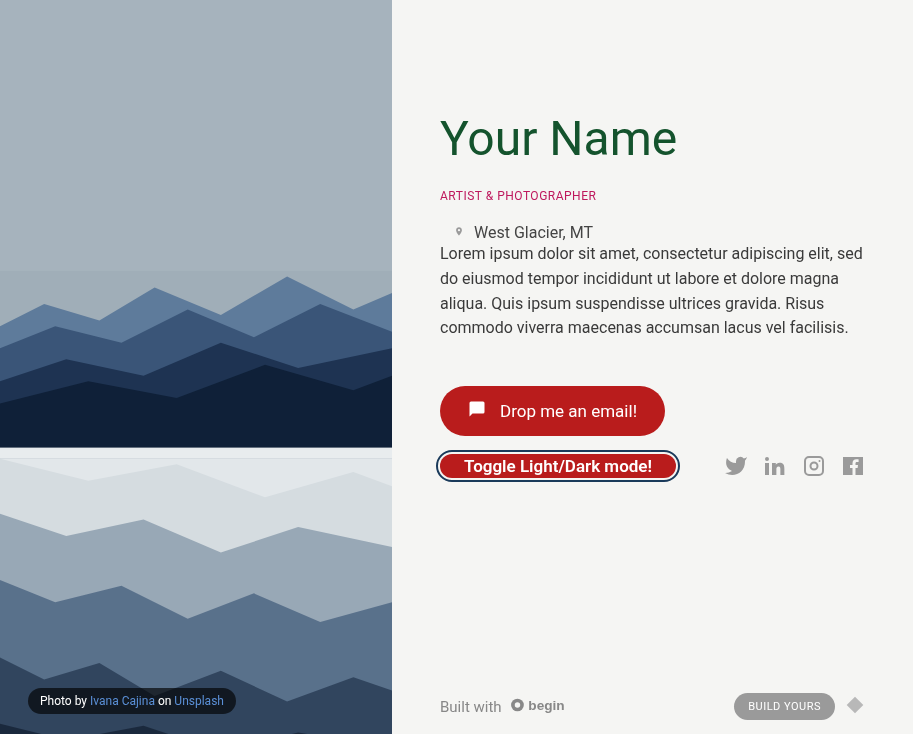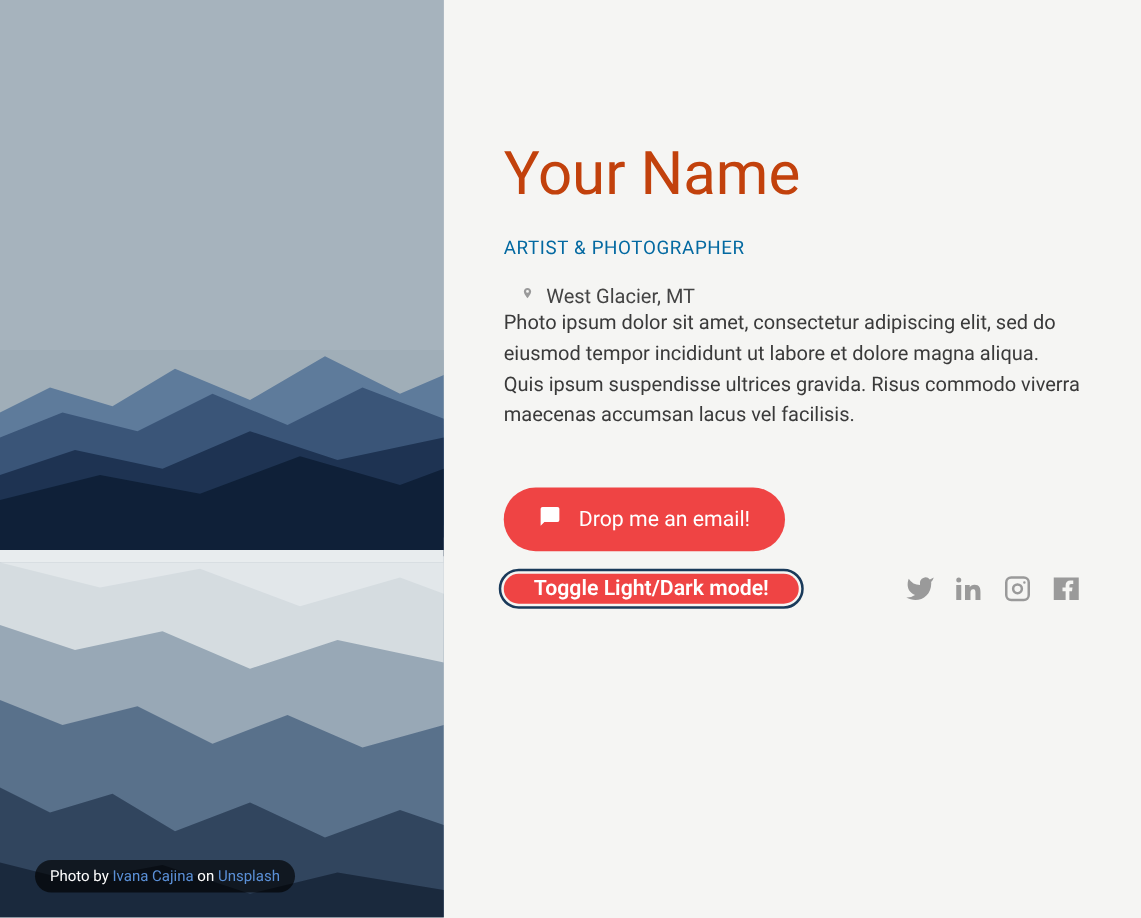--- a/index.html
+++ b/index.html
@@ -5,21 +5,21 @@
   * { margin: 0; padding: 0; box-sizing: border-box; }
   body {
     font-family: -apple-system, BlinkMacSystemFont, "Segoe UI", Roboto, Helvetica, Arial, sans-serif;
     width: 913px;
     height: 734px;
     display: flex;
     background: #f5f5f3;
     overflow: hidden;
   }
   .left-panel {
-    width: 355px;
+    width: 392px;
     height: 734px;
     position: relative;
     background: linear-gradient(to bottom,
       #a7b4be 0%, #a7b4be 38%,
       #94a3b0 41%,
       #5d7a9a 44%,
       #2d4466 48%,
       #1a2a3f 52%,
       #0f1828 56%,
       #e8edf0 58%,
@@ -60,27 +60,27 @@
     display: flex;
     flex-direction: column;
   }
   .content {
     padding-top: 110px;
     flex: 1;
   }
   .name {
     font-size: 48px;
     font-weight: 400;
-    color: #c2410c;
+    color: #14532d;
     margin-bottom: 22px;
   }
   .subtitle {
-    font-size: 15px;
+    font-size: 12px;
     letter-spacing: 0.5px;
-    color: #0369a1;
+    color: #be185d;
     margin-bottom: 20px;
   }
   .location {
     display: flex;
     align-items: center;
     gap: 10px;
     font-size: 16px;
     color: #444;
     padding-left: 14px;
   }
@@ -95,21 +95,21 @@
     margin-bottom: 45px;
     max-width: 470px;
   }
   .actions {
     display: flex;
     flex-direction: column;
     align-items: flex-start;
     gap: 18px;
   }
   .btn {
-    background: #ef4444;
+    background: #b91c1c;
     color: #fff;
     border: none;
     padding: 14px 28px;
     border-radius: 28px;
     font-size: 17px;
     cursor: pointer;
     display: inline-flex;
     align-items: center;
     gap: 14px;
     font-family: inherit;
@@ -208,21 +208,21 @@
     <h1 class="name">Your Name</h1>
     <div class="subtitle">ARTIST &amp; PHOTOGRAPHER</div>
     <div class="location">
       <span class="pin">
         <svg width="10" height="13" viewBox="0 0 24 24" fill="#9a9a9a">
             <path d="M12 2C8 2 5 5 5 9c0 5 7 13 7 13s7-8 7-13c0-4-3-7-7-7zm0 9.5A2.5 2.5 0 1 1 12 6a2.5 2.5 0 0 1 0 5.5z"></path>
           </svg>
       </span>
       <span>West Glacier, MT</span>
     </div>
-    <p class="bio">Photo ipsum dolor sit amet, consectetur adipiscing elit, sed do eiusmod tempor incididunt ut labore et dolore magna aliqua. Quis ipsum suspendisse ultrices gravida. Risus commodo viverra maecenas accumsan lacus vel facilisis.</p>
+    <p class="bio">Lorem ipsum dolor sit amet, consectetur adipiscing elit, sed do eiusmod tempor incididunt ut labore et dolore magna aliqua. Quis ipsum suspendisse ultrices gravida. Risus commodo viverra maecenas accumsan lacus vel facilisis.</p>
 
     <div class="actions">
       <button class="btn">
         <span class="chat-icon">
           <svg viewBox="0 0 24 24">
               <path d="M20 2H4a2 2 0 0 0-2 2v18l4-4h14a2 2 0 0 0 2-2V4a2 2 0 0 0-2-2z"></path>
             </svg>
         </span>
         <span>Drop me an email!</span>
       </button>
@@ -250,13 +250,33 @@
           <a>
             <svg viewBox="0 0 24 24">
                 <path d="M22 3H2v18h9.5v-7H9v-3h2.5V9.2c0-2.5 1.5-3.9 3.8-3.9 1.1 0 2 .08 2.3.12v2.7h-1.6c-1.25 0-1.5.6-1.5 1.47V11H17l-.4 3h-2.1v7H22z"></path>
               </svg>
           </a>
         </div>
       </div>
     </div>
   </div>
 
+  <div class="footer">
+    <div class="built">
+      <span>Built with</span>
+      <span>
+        <svg viewBox="0 0 70 22">
+          <circle cx="8" cy="11" r="7" fill="#888"></circle>
+          <circle cx="8" cy="11" r="3" fill="#f5f5f3"></circle>
+          <text x="20" y="16" font-family="Arial" font-size="15" font-weight="700" fill="#888">begin</text>
+        </svg>
+      </span>
+    </div>
+    <div class="footer-right">
+      <button class="build-yours">BUILD YOURS</button>
+      <span class="glitch-icon">
+        <svg viewBox="0 0 24 24">
+            <path d="M12 2 L22 12 L12 22 L2 12 Z"></path>
+          </svg>
+      </span>
+    </div>
+  </div>
 </div>
 
 </body></html>

